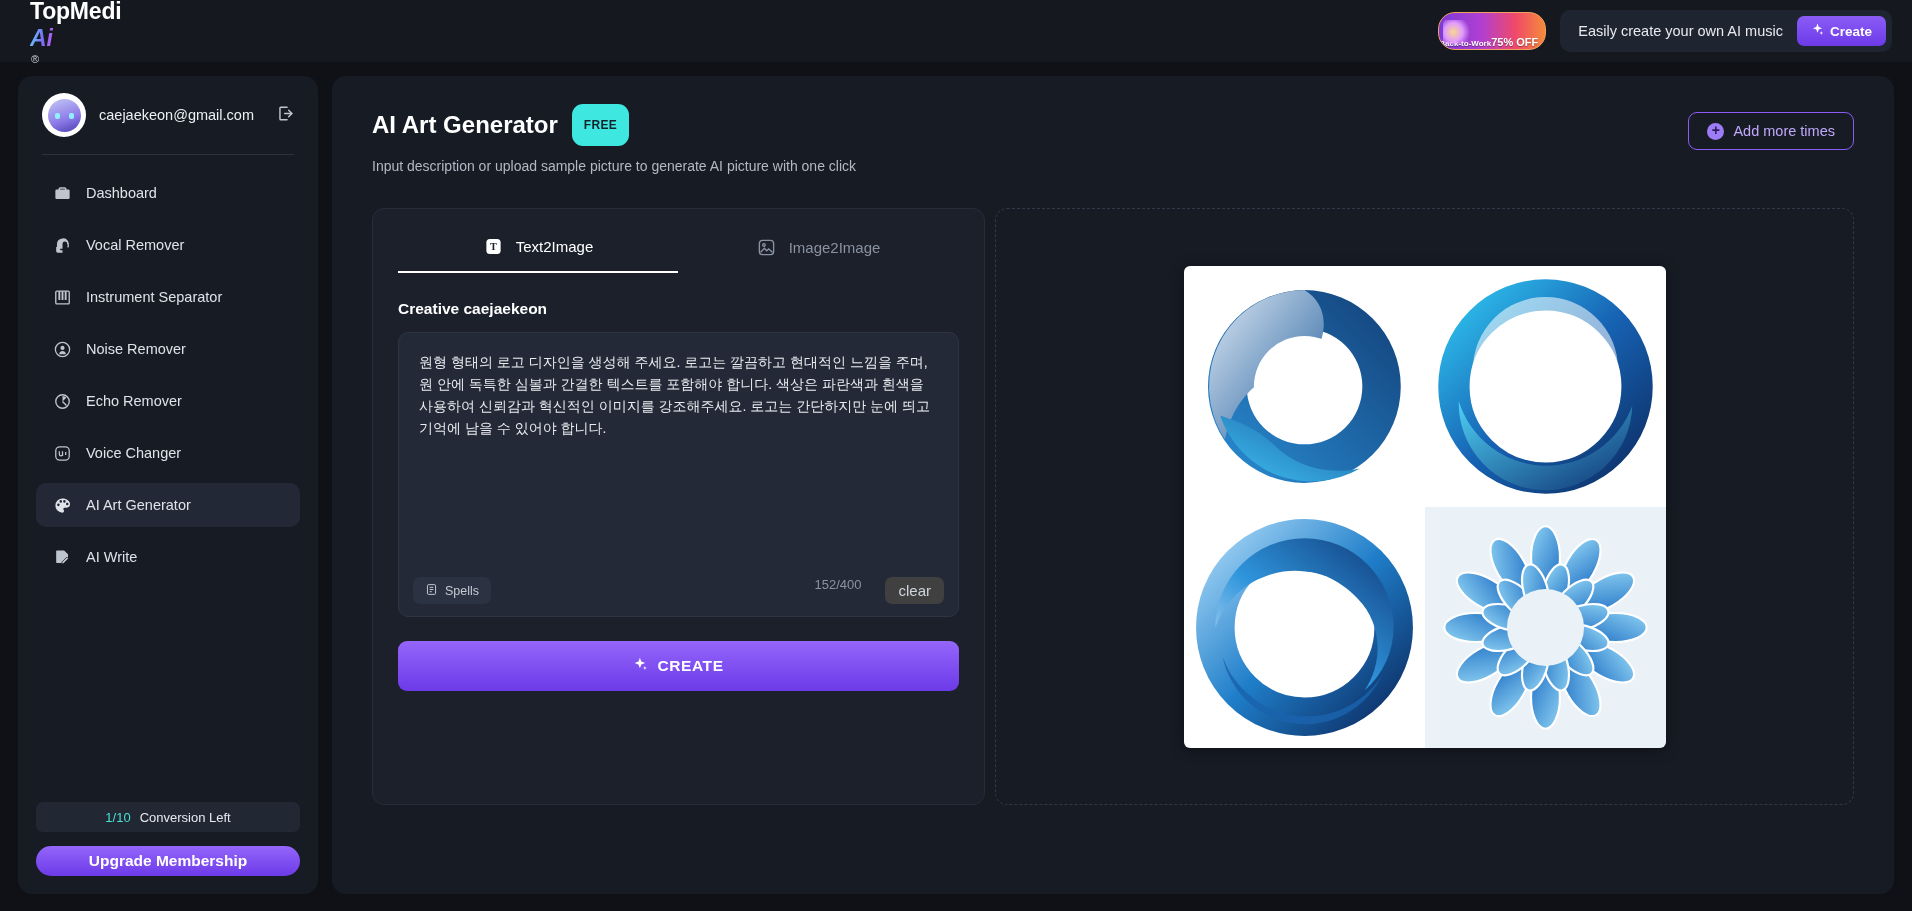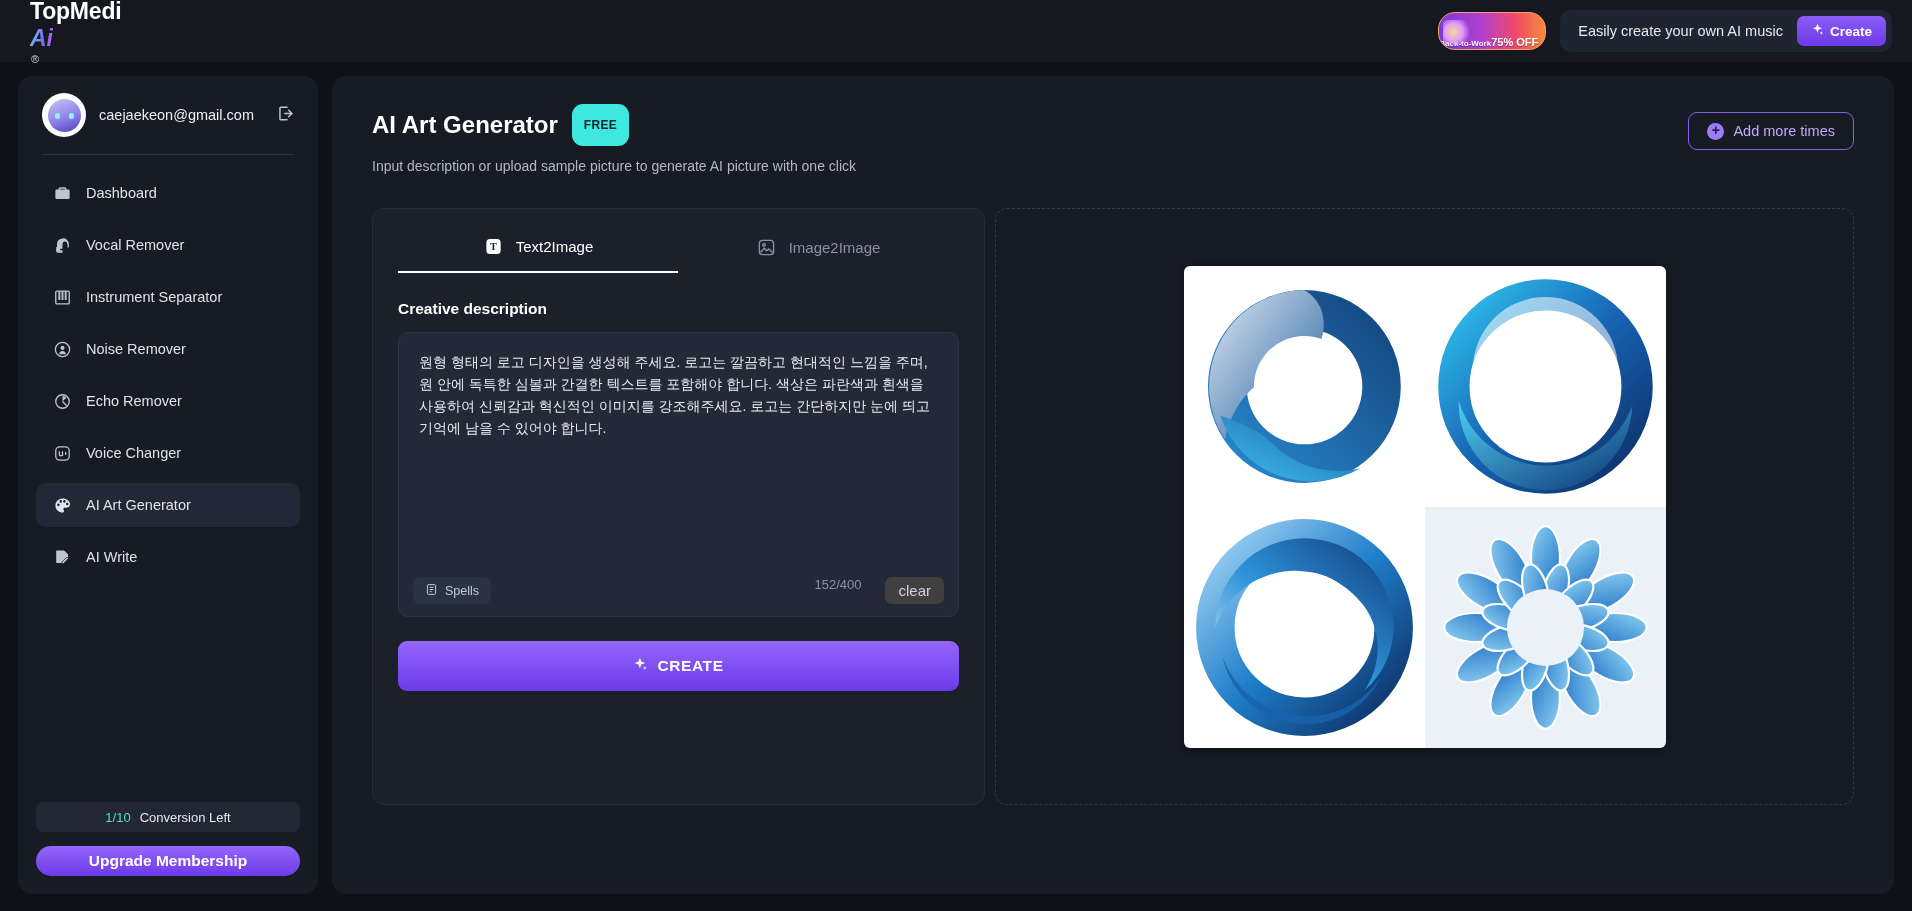--- a/index.html
+++ b/index.html
@@ -374,21 +374,21 @@
             <svg width="19" height="19" viewBox="0 0 24 24" fill="none" stroke="#8a92a1" stroke-width="1.7">
                 <rect x="3" y="3" width="18" height="18" rx="4"></rect>
                 <circle cx="8.8" cy="8.8" r="1.6"></circle>
                 <path d="M4.5 18l4.8-5 3 3.2 2.5-2.4 4.7 4.2"></path>
               </svg>
           </span>
           <span>Image2Image</span>
         </div>
       </div>
 
-      <div class="sec-label">Creative description</div>
+      <div class="sec-label">Creative caejaekeon</div>
 
       <div class="textbox">
         <div class="prompt-text">원형 형태의 로고 디자인을 생성해 주세요. 로고는 깔끔하고 현대적인 느낌을 주며, 원 안에 독특한 심볼과 간결한 텍스트를 포함해야 합니다. 색상은 파란색과 흰색을 사용하여 신뢰감과 혁신적인 이미지를 강조해주세요. 로고는 간단하지만 눈에 띄고 기억에 남을 수 있어야 합니다.</div>
         <div class="tb-foot">
           <button class="spells">
             <span>
               <svg width="13" height="13" viewBox="0 0 24 24" fill="none" stroke="#c5cad4" stroke-width="1.8">
                   <rect x="4.5" y="3" width="15" height="18" rx="2"></rect>
                   <path d="M8.5 8h7M8.5 12h7M8.5 16h4"></path>
                 </svg>

